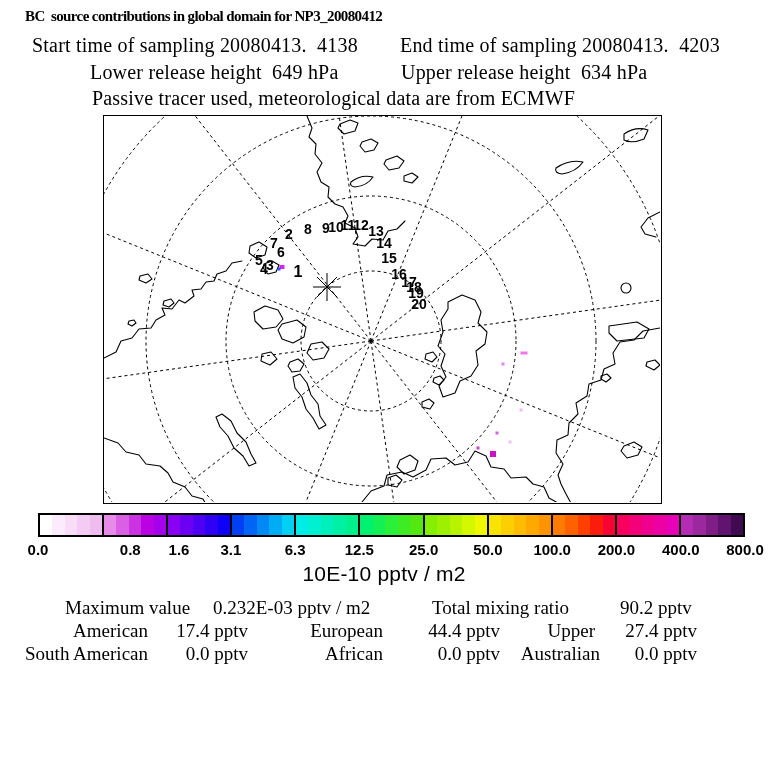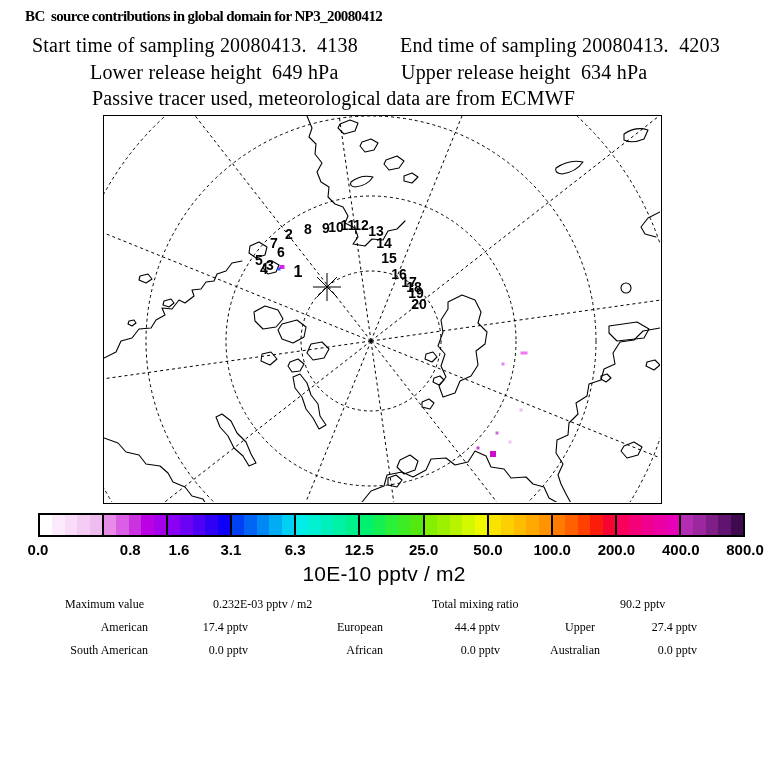--- a/index.html
+++ b/index.html
@@ -21,21 +21,21 @@
     border:2px solid #000; display:flex;
   }
   .cb-seg { flex:1 1 0; height:100%; }
   .cb-seg + .cb-seg { border-left:2px solid #000; }
   .tick {
     position:absolute; top:541px; transform:translateX(-50%);
     font-size:15px; font-weight:bold; white-space:pre;
   }
   .units { position:absolute; left:0; top:562px; width:768px; text-align:center;
     font-size:21px; letter-spacing:0.2px; }
-  .stat { font-size:12px; }
+  .stat { font-size:19px; }
   .ra { text-align:right; }
 </style>
 </head>
 <body>
 
 <div class="abs title" style="left:25px; top:8px;">BC  source contributions in global domain for NP3_20080412</div>
 <div class="abs hline" style="left:32px; top:34px;">Start time of sampling 20080413.  4138</div>
 <div class="abs hline" style="left:400px; top:34px;">End time of sampling 20080413.  4203</div>
 <div class="abs hline" style="left:90px; top:61px;">Lower release height  649 hPa</div>
 <div class="abs hline" style="left:401px; top:61px;">Upper release height  634 hPa</div>

